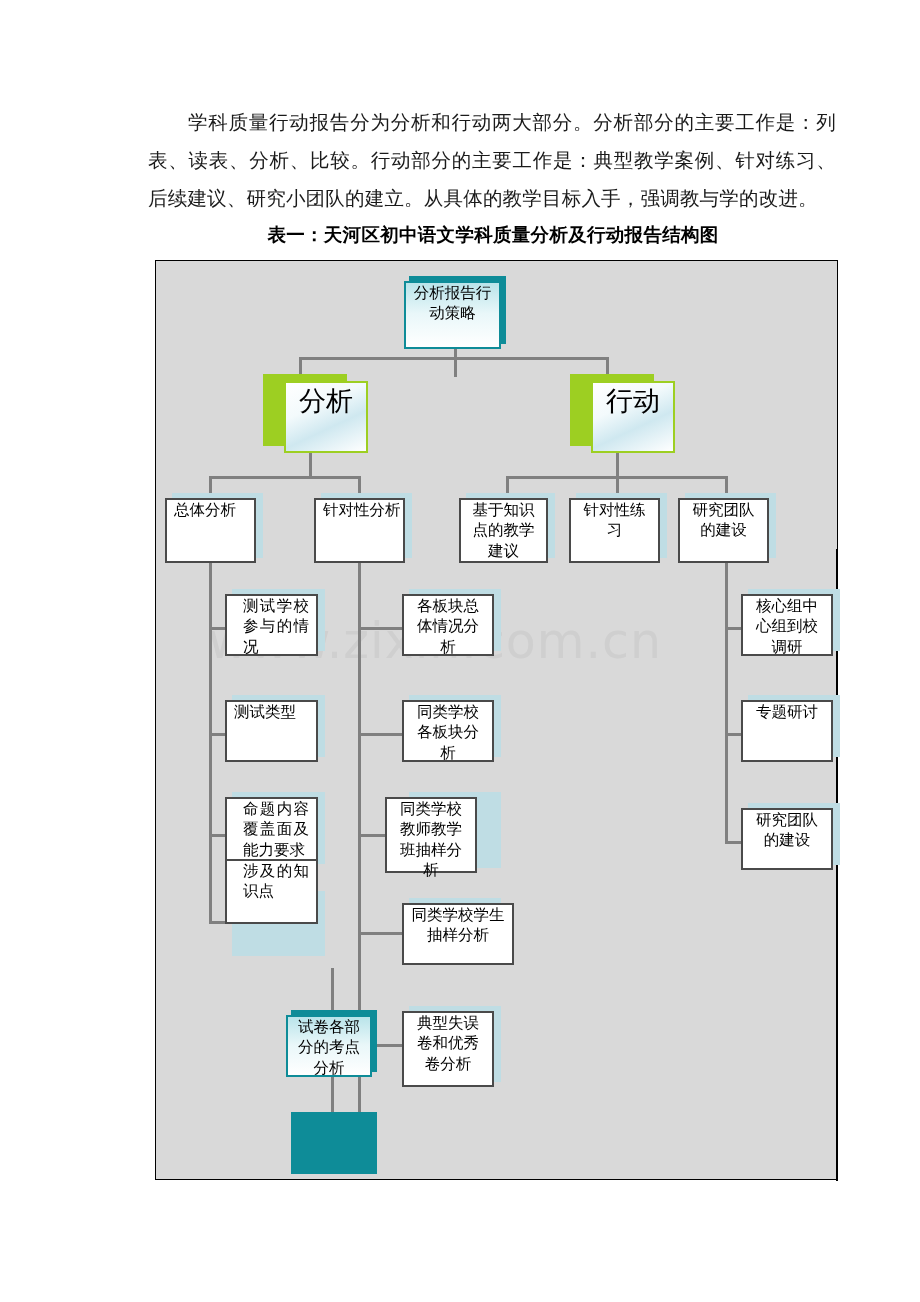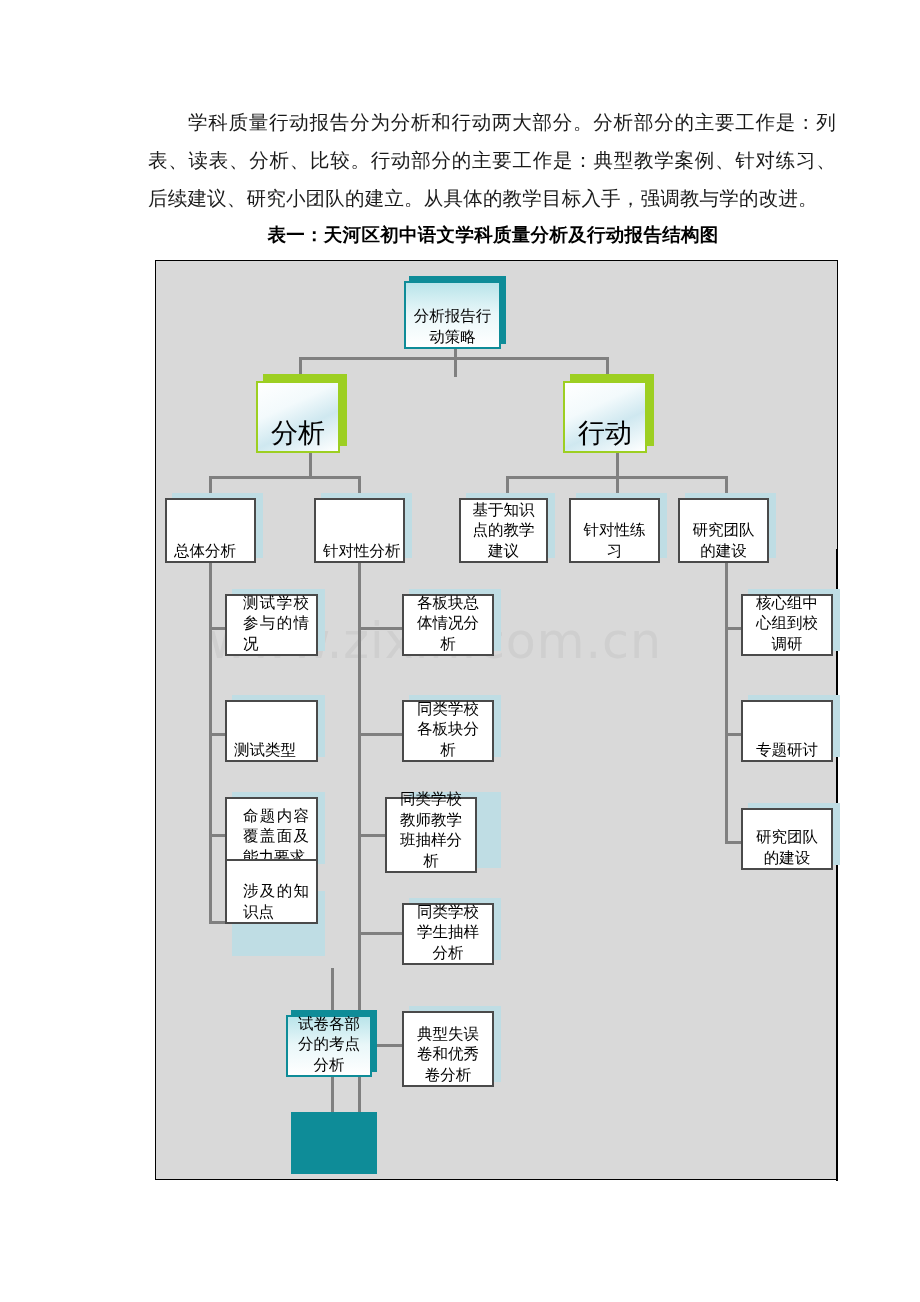--- a/index.html
+++ b/index.html
@@ -74,21 +74,21 @@
   .ln { position: absolute; background: #808080; z-index: 2; }
   .ln.h { height: 3px; }
   .ln.v { width: 3px; }
   .edge-black { position: absolute; background: #000000; width: 2px; z-index: 2; }
 
   
   .node {
     position: absolute;
     box-sizing: border-box;
     display: flex;
-    align-items: flex-end;
+    align-items: flex-start;
     z-index: 6;
     font-family: "DejaVu Sans", "Liberation Sans", sans-serif;
     color: #000;
     line-height: 1.32;
   }
   .node .tx { display: block; width: 100%; }
 
   
   .n-plain {
     background: #ffffff;
@@ -107,20 +107,21 @@
     border: 2px solid #0e8c98;
     font-size: 15.5px;
   }
   .sh-teal { position: absolute; background: #0e8c98; z-index: 5; }
 
   
   .n-green {
     background: linear-gradient(155deg, #ffffff 0%, #f3fafc 35%, #cfe8f0 62%, #ffffff 100%);
     border: 2.5px solid #9dcf22;
     font-size: 27px;
+    margin-left: 28px;
   }
   .sh-green { position: absolute; background: #9dcf22; z-index: 5; }
 
   .ctr { text-align: center; }
   .lft { text-align: left; padding-left: 7px; }
   .just { text-align: justify; text-align-last: left; padding-left: 16px; padding-right: 7px; }
   .padx { padding-left: 7px; padding-right: 7px; }
 </style>
 </head>
 <body>
@@ -255,21 +256,21 @@
     <div class="node n-plain" style="left:246px; top:439px; width:92px; height:62px;">
       <span class="tx ctr padx">同类学校各板块分析</span>
     </div>
 
     <div class="sh-blue" style="left:253px; top:531px; width:92px; height:76px;"></div>
     <div class="node n-plain" style="left:229px; top:536px; width:92px; height:76px;">
       <span class="tx ctr padx">同类学校教师教学班抽样分析</span>
     </div>
 
     <div class="sh-blue" style="left:253px; top:637px; width:92px; height:62px;"></div>
-    <div class="node n-plain" style="left:246px; top:642px; width:92px; height:62px;">
+    <div class="node n-plain" style="left:246px; top:642px; width:112px; height:62px;">
       <span class="tx ctr padx">同类学校学生抽样分析</span>
     </div>
 
     <div class="sh-blue" style="left:253px; top:745px; width:92px; height:76px;"></div>
     <div class="node n-plain" style="left:246px; top:750px; width:92px; height:76px;">
       <span class="tx ctr padx">典型失误卷和优秀卷分析</span>
     </div>
 
     <div class="sh-blue" style="left:592px; top:328px; width:92px; height:62px;"></div>
     <div class="node n-plain" style="left:585px; top:333px; width:92px; height:62px;font-family:Liberation Serif, serif;">

